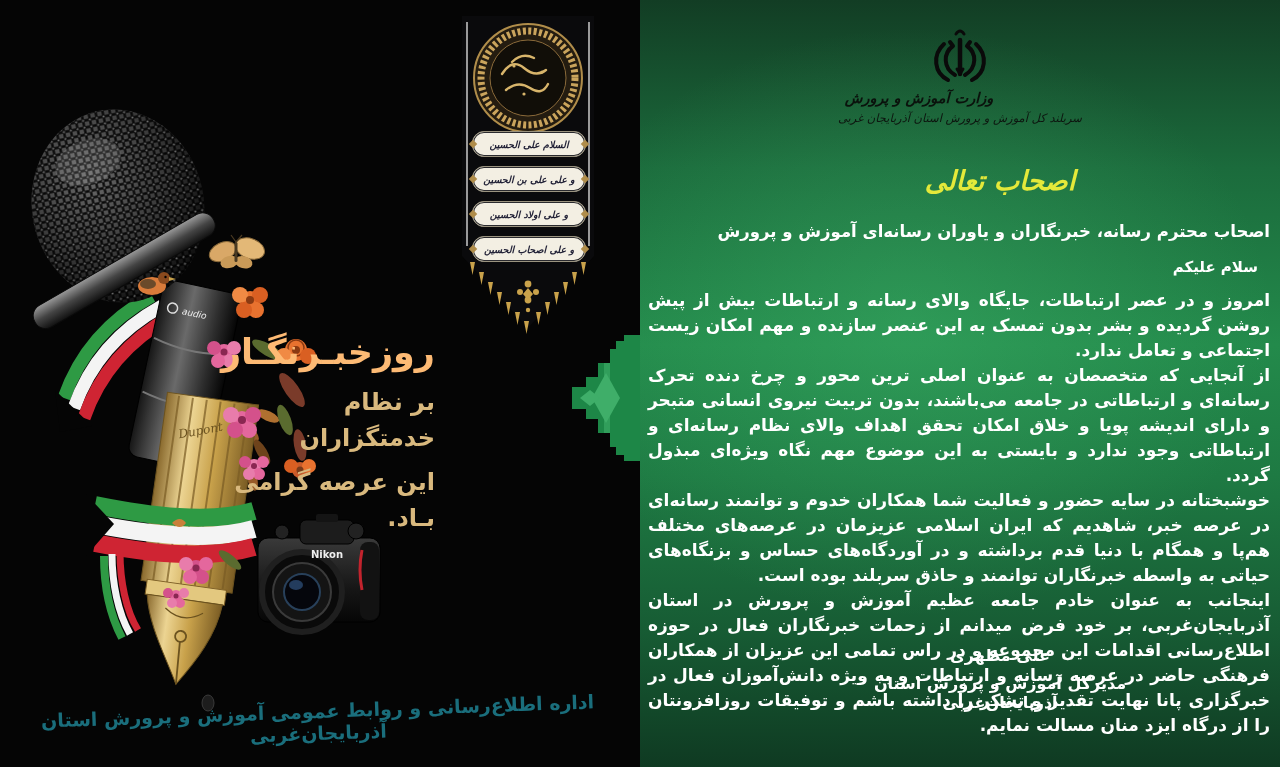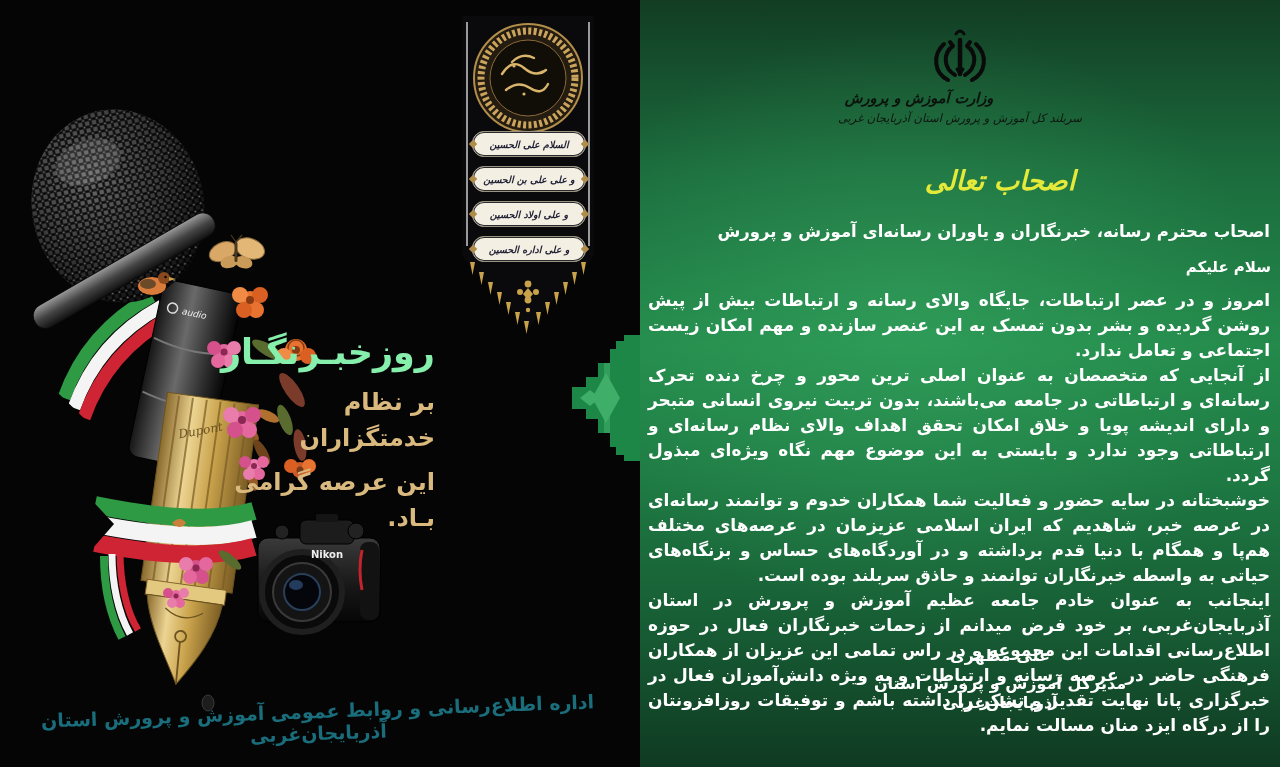--- a/index.html
+++ b/index.html
@@ -21,21 +21,21 @@
     box-shadow:0 0 0 1px #2a2a2e inset;
   }
   .cartouche::before,.cartouche::after{
     content:"";position:absolute;top:9px;width:6px;height:6px;background:#b08d4a;transform:rotate(45deg);
   }
   .cartouche::before{left:-3px;} .cartouche::after{right:-3px;}
   .c1{top:115px}.c2{top:150px}.c3{top:185px}.c4{top:220px}
 
   .gold-title{position:absolute;left:210px;top:332px;width:225px;text-align:right;direction:rtl;}
   .gt-date{color:#d9b97e;font-size:21px;font-weight:bold;letter-spacing:3px;margin-bottom:14px;}
-  .gt-main{color:#86efac;font-size:35px;font-weight:bold;letter-spacing:1px;margin-bottom:12px;}
+  .gt-main{color:#fdba74;font-size:35px;font-weight:bold;letter-spacing:1px;margin-bottom:12px;}
   .gt-sub{color:#d9b97e;font-size:24px;font-weight:bold;margin-bottom:8px;line-height:36px;}
   .footer-line{
     position:absolute;left:8px;top:700px;width:620px;text-align:center;direction:rtl;
     color:#1a6e7c;font-size:19px;font-weight:bold;transform:rotate(-2deg);
   }
 
   
   .right-panel{
     position:absolute;left:640px;top:0;width:640px;height:767px;direction:rtl;
     background:
@@ -44,21 +44,21 @@
   }
   .emblem{position:absolute;left:288px;top:28px;}
   .org1{position:absolute;top:90px;left:0;width:558px;text-align:center;color:#0a120c;
         font-size:14.5px;font-weight:bold;font-style:italic;}
   .org2{position:absolute;top:111px;left:0;width:640px;text-align:center;color:#0d150f;
         font-size:11.5px;font-style:italic;}
   .besmele{position:absolute;top:165px;left:250px;width:220px;text-align:center;
         color:#e4e93a;font-size:27px;font-weight:bold;font-style:italic;}
   .heading{position:absolute;top:222px;left:8px;right:10px;text-align:right;
         color:#ffffff;font-size:16.5px;font-weight:bold;}
-  .salam{position:absolute;top:258px;left:8px;right:9px;text-align:right;
+  .salam{position:absolute;top:258px;left:8px;right:22px;text-align:right;
         color:#ffffff;font-size:15px;font-weight:bold;}
   .body-text{position:absolute;top:288px;left:8px;right:10px;color:#ffffff;
         font-size:17px;font-weight:bold;line-height:25px;text-align:justify;}
   .body-text p{margin:0;}
   .signature{position:absolute;top:646px;left:180px;width:360px;text-align:center;color:#fff;}
   .sig-name{font-size:16px;font-weight:bold;margin-bottom:9px;}
   .sig-title{font-size:16px;font-weight:bold;}
   .divider-ornament{position:absolute;left:-80px;top:333px;}
 </style>
 </head>
@@ -307,21 +307,21 @@
             <circle cx="58" cy="276" r="3"></circle>
             <circle cx="74" cy="276" r="3"></circle>
             <circle cx="66" cy="284" r="3.4"></circle>
           <polygon points="66,272 71,278 66,284 61,278"></polygon>
           <circle cx="66" cy="294" r="2.2"></circle>
         </g>
       </svg>
       <div class="cartouche c1">السلام علی الحسین</div>
       <div class="cartouche c2">و علی علی بن الحسین</div>
       <div class="cartouche c3">و علی اولاد الحسین</div>
-      <div class="cartouche c4">و علی اداره الحسین</div>
+      <div class="cartouche c4">و علی اصحاب الحسین</div>
     </div>
 
     <div class="gold-title">
       <div class="gt-main">روزخبـرنگـار</div>
       <div class="gt-sub">بر نظام خدمتگزاران</div>
       <div class="gt-sub">این عرصه گرامی بـاد.</div>
     </div>
 
     <div class="footer-line">اداره اطلاع‌رسانی و روابط عمومی آموزش و پرورش استان آذربایجان‌غربی</div>
   </div>

